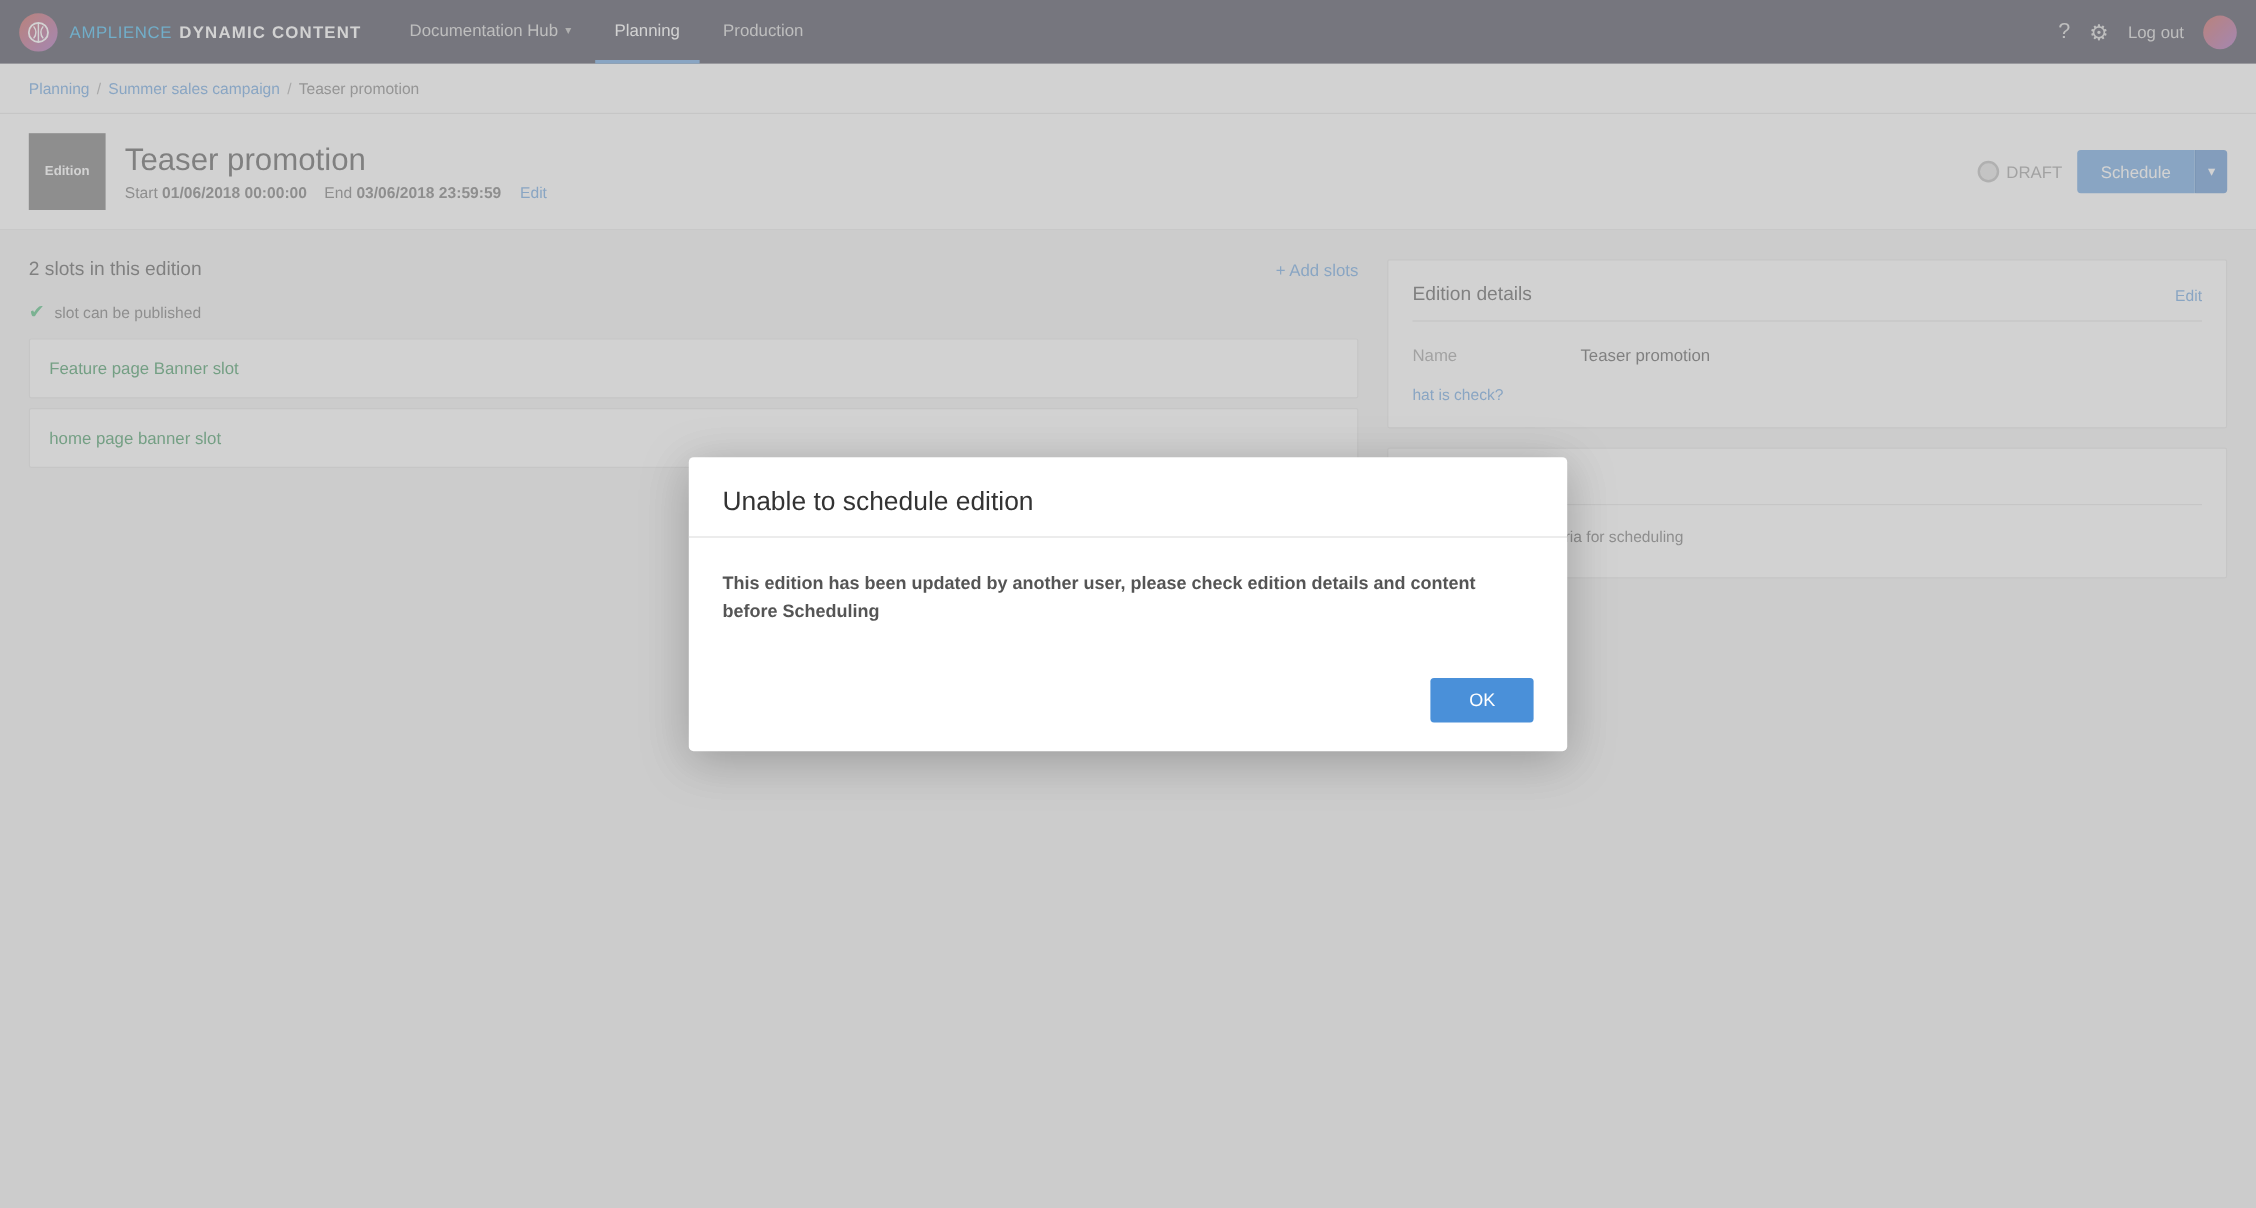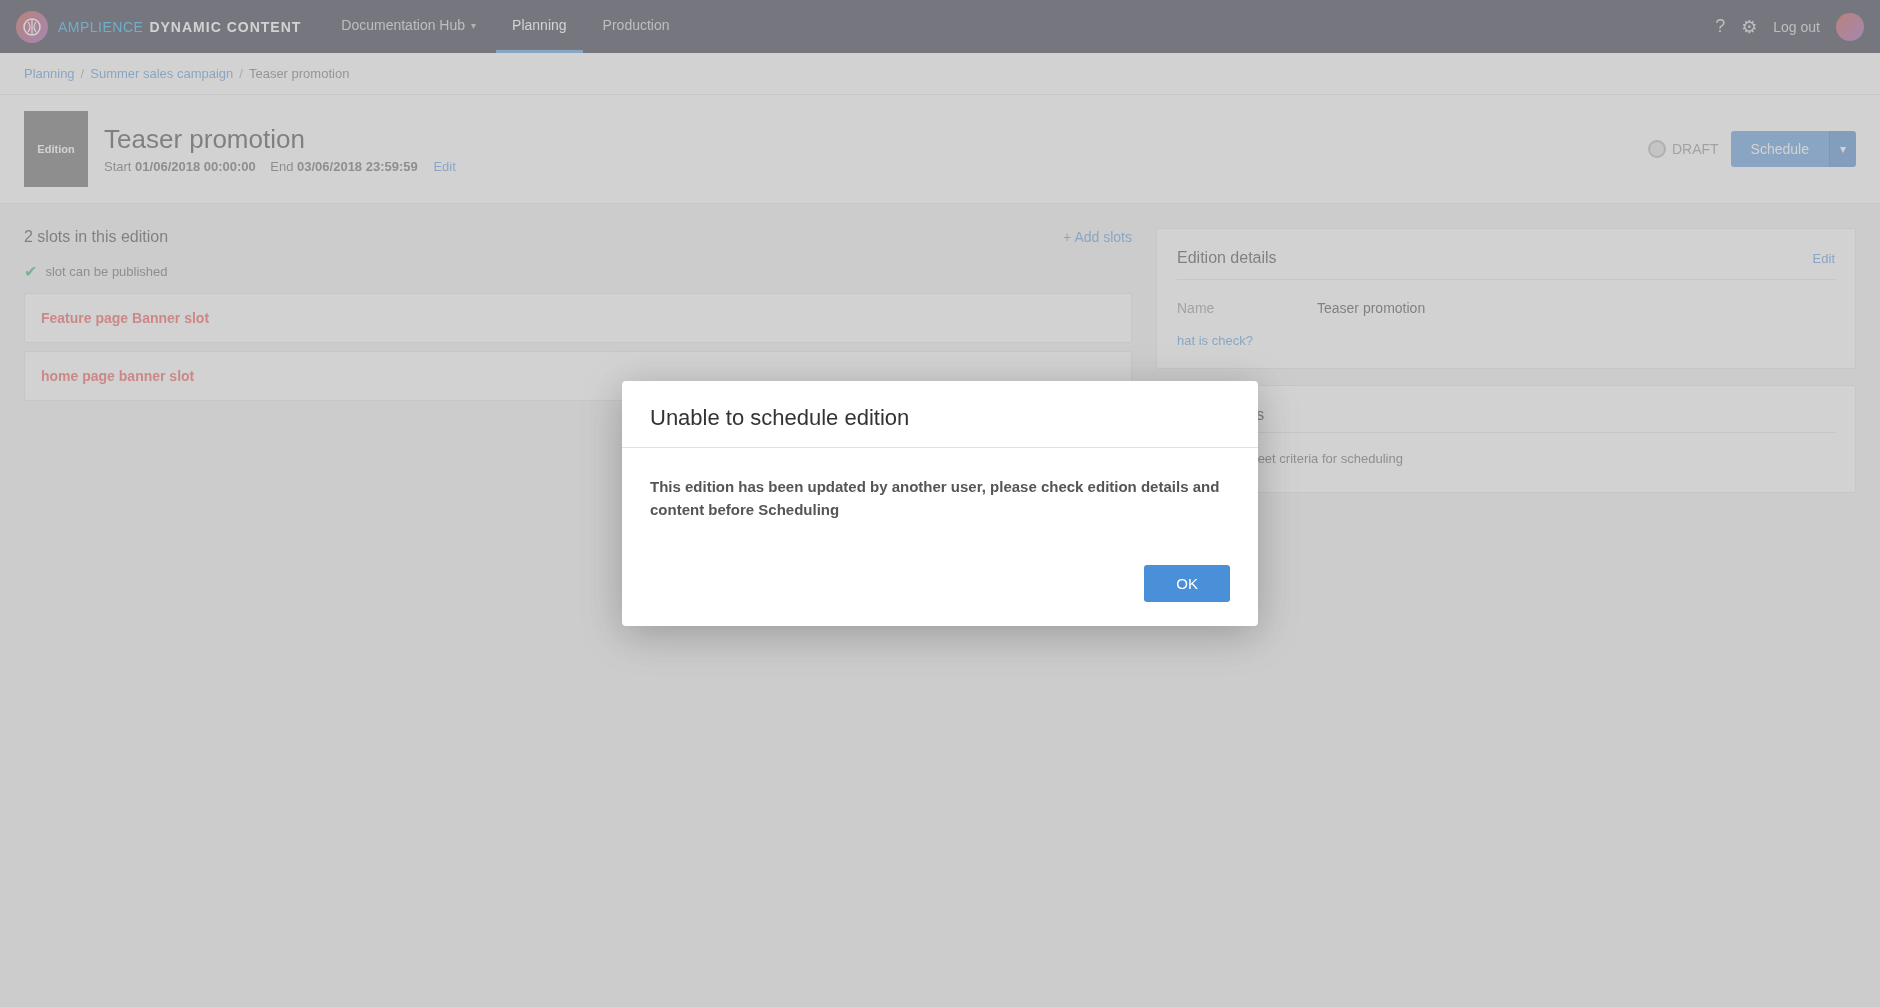--- a/index.html
+++ b/index.html
@@ -85,21 +85,21 @@
 
     
     .page-header {
       background: #fff;
       padding: 16px 24px;
       display: flex;
       align-items: center;
       border-bottom: 1px solid #e0e0e0;
     }
     .edition-badge {
-      width: 64px; height: 76px;
+      width: 64px; height: 64px;
       background: #555;
       display: flex; align-items: center; justify-content: center;
       color: #fff; font-size: 11px; font-weight: 600;
       margin-right: 16px;
       flex-shrink: 0;
       text-align: center;
     }
     .page-header-info h1 {
       font-size: 26px;
       font-weight: 400;
@@ -201,22 +201,21 @@
       font-size: 16px;
     }
 
     .slot-item {
       background: #fff;
       border: 1px solid #e0e0e0;
       padding: 16px;
       margin-bottom: 8px;
       border-radius: 2px;
       font-size: 14px;
-      color: #ef4444;
-      font-weight: bold;
+      color: #15803d;
     }
 
     
     .right-panel {
       width: 700px;
       flex-shrink: 0;
     }
     .edition-details {
       background: #fff;
       border: 1px solid #e0e0e0;
@@ -288,21 +287,21 @@
       align-items: center;
       justify-content: center;
       z-index: 1000;
     }
 
     
     .modal {
       background: #fff;
       border-radius: 4px;
       box-shadow: 0 8px 40px rgba(0,0,0,0.25);
-      width: 636px;
+      width: 732px;
       overflow: hidden;
     }
     .modal-header {
       padding: 24px 28px 16px;
       border-bottom: 1px solid #e0e0e0;
     }
     .modal-header h2 {
       font-size: 22px;
       font-weight: 400;
       color: #333;

